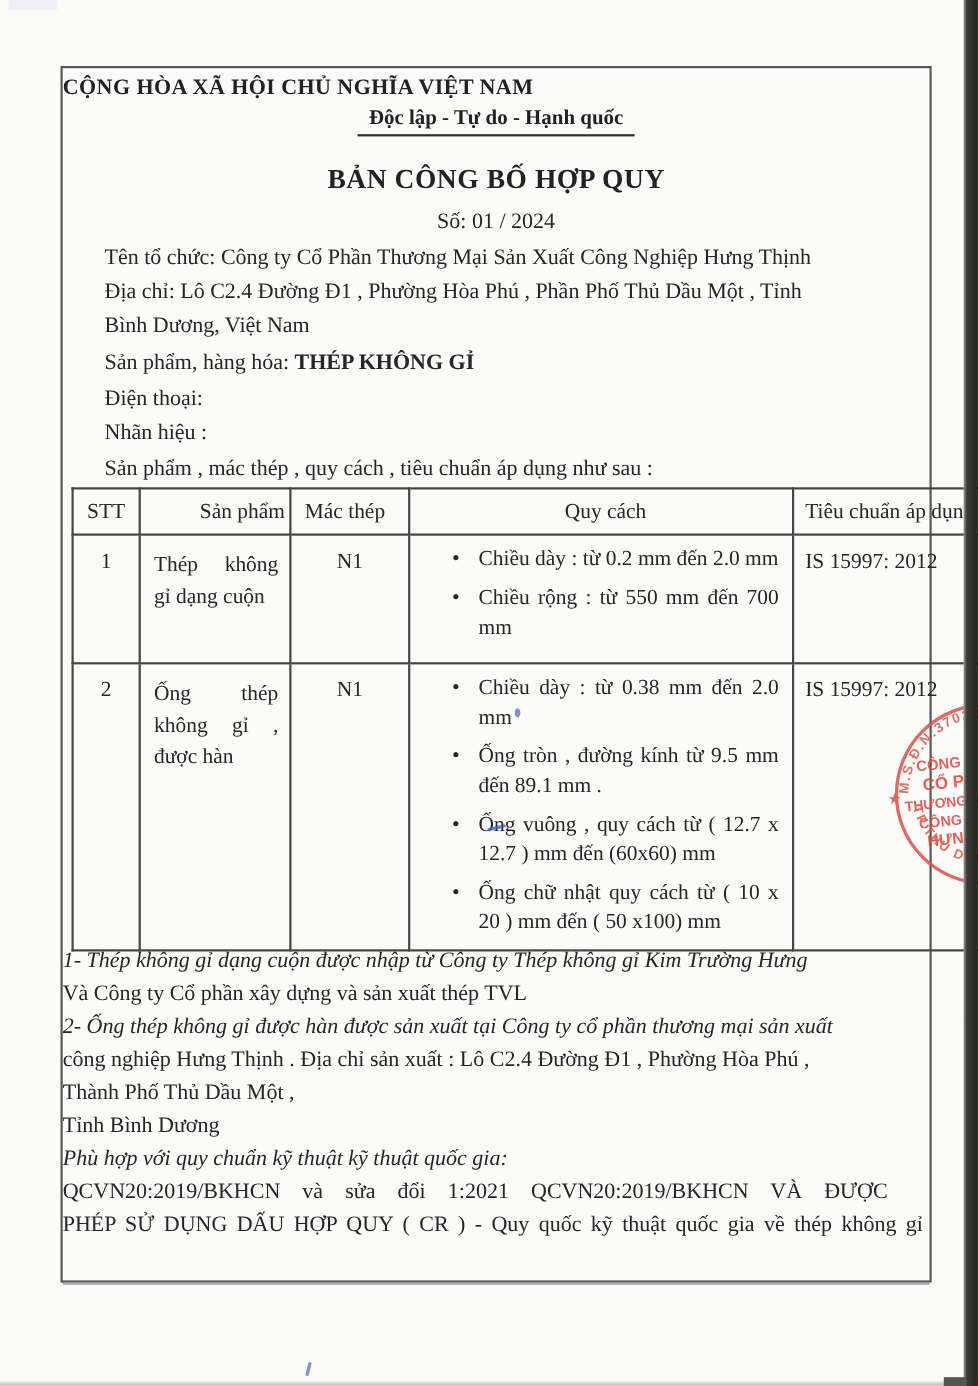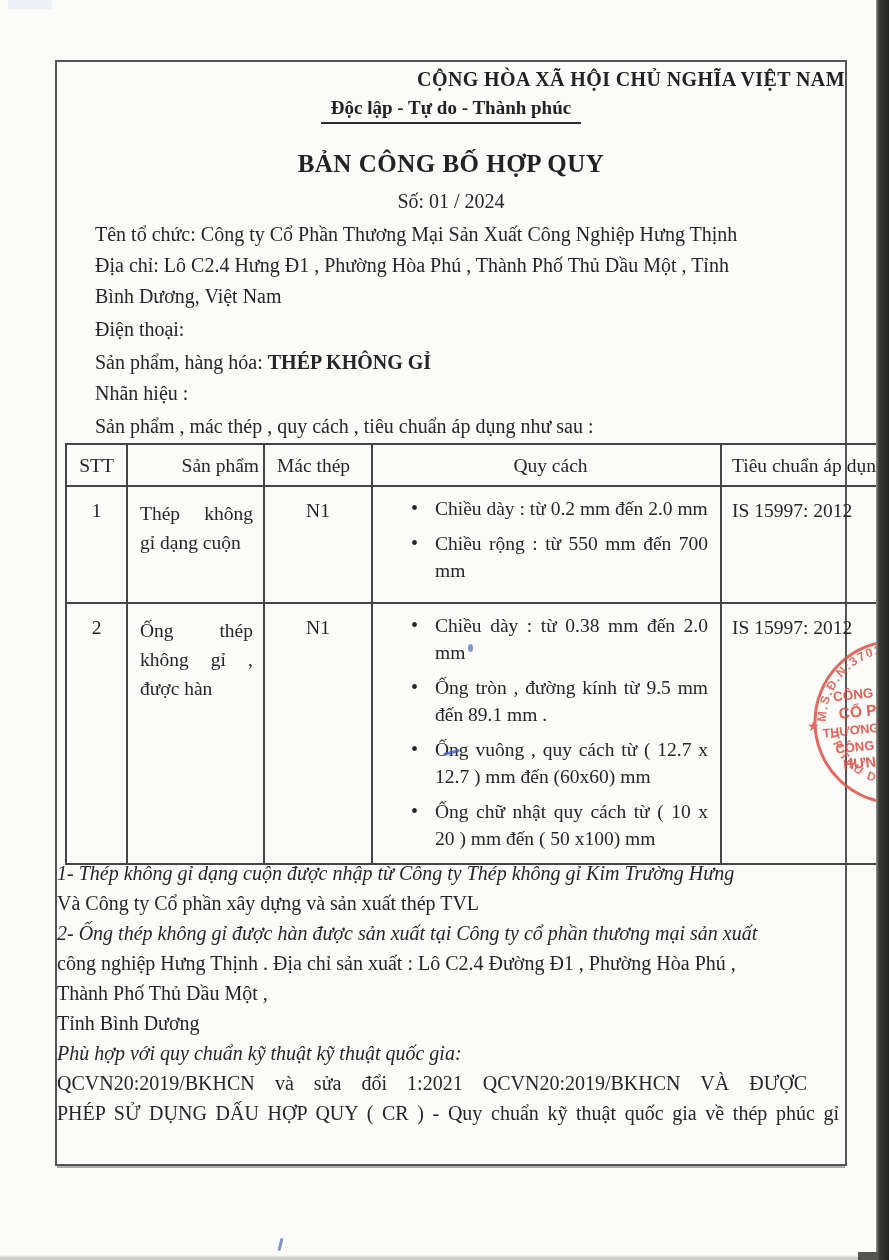--- a/index.html
+++ b/index.html
@@ -10,21 +10,21 @@
     color:#262626;
   }
   .speck-topleft{position:absolute;left:8px;top:0;width:44px;height:9px;background:#edf1f6;}
   
   .frame{
     position:absolute;left:55px;top:60px;width:788px;height:1102px;
     border:2px solid #565656;
     box-shadow:0 4px 0 -2px #ababab;
     background:transparent;z-index:2;
   }
-  .nat-header{position:absolute;top:6px;left:0;width:100%;text-align:right;
+  .nat-header{position:absolute;top:6px;left:0;width:100%;text-align:left;
     font-size:20px;font-weight:bold;letter-spacing:.4px;color:#222;}
   .motto-wrap{position:absolute;top:35px;left:0;width:100%;text-align:center;}
   .motto{display:inline-block;font-size:19px;font-weight:bold;color:#222;
     border-bottom:2px solid #2e2e2e;padding:0 10px 3px 10px;}
   .doc-title{position:absolute;top:88px;left:0;width:100%;text-align:center;
     font-size:25px;font-weight:bold;letter-spacing:.5px;color:#222;}
   .doc-number{position:absolute;top:128px;left:0;width:100%;text-align:center;font-size:20px;}
   .intro{position:absolute;top:157px;left:38px;right:16px;font-size:20px;}
   .intro p{margin:0;line-height:31px;white-space:nowrap;}
   .intro p.gap{margin-top:2px;}
@@ -76,31 +76,31 @@
 </style>
 </head>
 <body>
 
 <div class="speck-topleft"></div>
 
 <div class="frame">
 
   <div class="nat-header">CỘNG HÒA XÃ HỘI CHỦ NGHĨA VIỆT NAM</div>
   <div class="motto-wrap">
-    <span class="motto">Độc lập - Tự do - Thành phúc</span>
+    <span class="motto">Độc lập - Tự do - Hạnh quốc</span>
   </div>
   <div class="doc-title">BẢN CÔNG BỐ HỢP QUY</div>
   <div class="doc-number">Số: 01 / 2024</div>
 
   <div class="intro">
     <p>Tên tổ chức: Công ty Cổ Phần Thương Mại Sản Xuất Công Nghiệp Hưng Thịnh</p>
-    <p>Địa chỉ: Lô C2.4 Hưng Đ1 , Phường Hòa Phú , Thành Phố Thủ Dầu Một , Tỉnh</p>
+    <p>Địa chỉ: Lô C2.4 Đường Đ1 , Phường Hòa Phú , Phần Phố Thủ Dầu Một , Tỉnh</p>
     <p>Bình Dương, Việt Nam</p>
+    <p class="gap"><span>Sản phẩm, hàng hóa: </span><b>THÉP KHÔNG GỈ</b></p>
     <p class="gap">Điện thoại:</p>
-    <p class="gap"><span>Sản phẩm, hàng hóa: </span><b>THÉP KHÔNG GỈ</b></p>
     <p>Nhãn hiệu :</p>
     <p class="gap">Sản phẩm , mác thép , quy cách , tiêu chuẩn áp dụng như sau :</p>
   </div>
 
   <table class="spec">
     <thead>
       <tr>
         <th class="h-stt">STT</th>
         <th class="h-prod">Sản phẩm</th>
         <th class="h-grade">Mác thép</th>
@@ -140,21 +140,21 @@
 
   <div class="notes">
     <p class="nt-hang">1-  Thép không gỉ dạng cuộn được nhập từ Công ty Thép không gỉ Kim Trường Hưng</p>
     <p class="nt-left">Và Công ty Cổ phần xây dựng và sản xuất thép TVL</p>
     <p class="nt-hang nt-gap">2-  Ống thép không gỉ được hàn được sản xuất tại Công ty cổ phần thương mại sản xuất</p>
     <p class="nt-ind2">công nghiệp Hưng Thịnh . Địa chỉ sản xuất : Lô C2.4 Đường Đ1 , Phường Hòa Phú ,</p>
     <p class="nt-ind2">Thành Phố Thủ Dầu Một ,</p>
     <p class="nt-left">Tỉnh Bình Dương</p>
     <p class="nt-hang">Phù hợp với quy chuẩn kỹ thuật kỹ thuật quốc gia:</p>
     <p class="nt-just nt-gap">QCVN20:2019/BKHCN và sửa đổi 1:2021 QCVN20:2019/BKHCN VÀ ĐƯỢC</p>
-    <p class="nt-out">PHÉP SỬ DỤNG DẤU HỢP QUY ( CR ) -  Quy chuẩn kỹ thuật quốc gia về thép phúc gỉ</p>
+    <p class="nt-out">PHÉP SỬ DỤNG DẤU HỢP QUY ( CR ) -  Quy quốc kỹ thuật quốc gia về thép không gỉ</p>
   </div>
 
 </div>
 
 <svg class="stamp" width="889" height="1260" viewBox="0 0 889 1260">
   <defs>
     <path id="arcTop" d="M 826 722 A 70 70 0 0 1 966 722" fill="none"></path>
     <path id="arcBottom" d="M 830 734 A 68 68 0 0 0 962 734" fill="none"></path>
   </defs>
   <g opacity="0.86">

